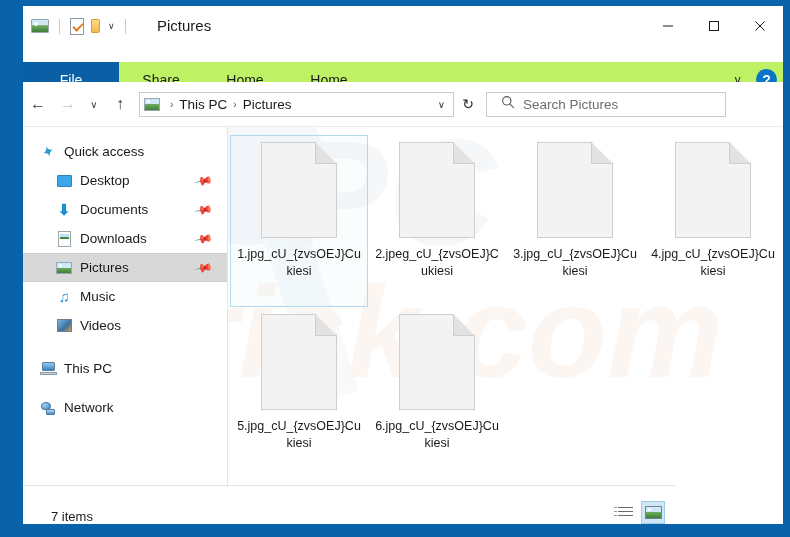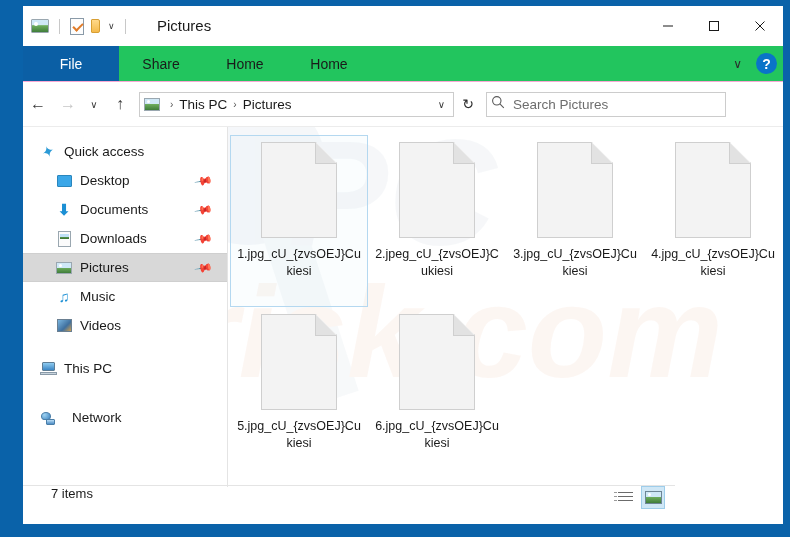--- a/index.html
+++ b/index.html
@@ -114,23 +114,23 @@
   .wc {
     width: 46px; height: 40px;
     display: flex; align-items: center; justify-content: center;
     color: #1a1a1a;
   }
   .wc svg { display: block; }
 
   
   #ribbon {
     position: absolute;
-    left: 0; top: 40px;
+    left: 0; top: 56px;
     width: 760px; height: 35px;
-    background: #22c55e;
+    background: #bef264;
     border-bottom: 3px solid #f9a8d4;
   }
   #tabs {
     display: flex;
     height: 35px;
     align-items: stretch;
   }
   .tab {
     display: flex; align-items: center; justify-content: center;
     font-size: 14px;
@@ -235,21 +235,21 @@
   }
   #searchbox {
     flex: 0 0 auto;
     width: 240px;
     height: 25px;
     margin-left: 4px;
     border: 1px solid #cccccc;
     background: #ffffff;
     display: flex;
     align-items: center;
-    padding: 0 4px;
+    padding: 0 14px;
     box-sizing: border-box;
   }
   #search-placeholder {
     font-size: 13.5px;
     color: #6d6d6d;
     margin-left: 8px;
   }
 
   
   #body {
@@ -474,21 +474,21 @@
   }
 
   
   #statusbar {
     position: absolute;
     left: 0; bottom: 0;
     width: 652px; height: 38px;
     background: #ffffff;
     border-top: 1px solid #e4e4e4;
     display: flex;
-    align-items: flex-start;
+    align-items: flex-end;
   }
   #status-text {
     font-size: 13px;
     color: #1a1a1a;
     margin-left: 28px;
   }
   #viewbtns {
     margin-left: auto;
     display: flex;
     align-items: center;
@@ -666,21 +666,21 @@
           <span>Videos</span>
         </div>
 
         <div class="nav-item" style="margin-top:14px;">
           <span class="nav-ico">
               <span class="g-pc"></span>
             </span>
           <span>This PC</span>
         </div>
 
-        <div class="nav-item" style="margin-top:20px;gap:8px;">
+        <div class="nav-item" style="margin-top:10px;">
           <span class="nav-ico">
               <span class="g-net"></span>
             </span>
           <span>Network</span>
         </div>
       </div>
 
       <div id="content">
 
         <svg id="watermark" viewBox="0 0 555 360" preserveAspectRatio="none">

